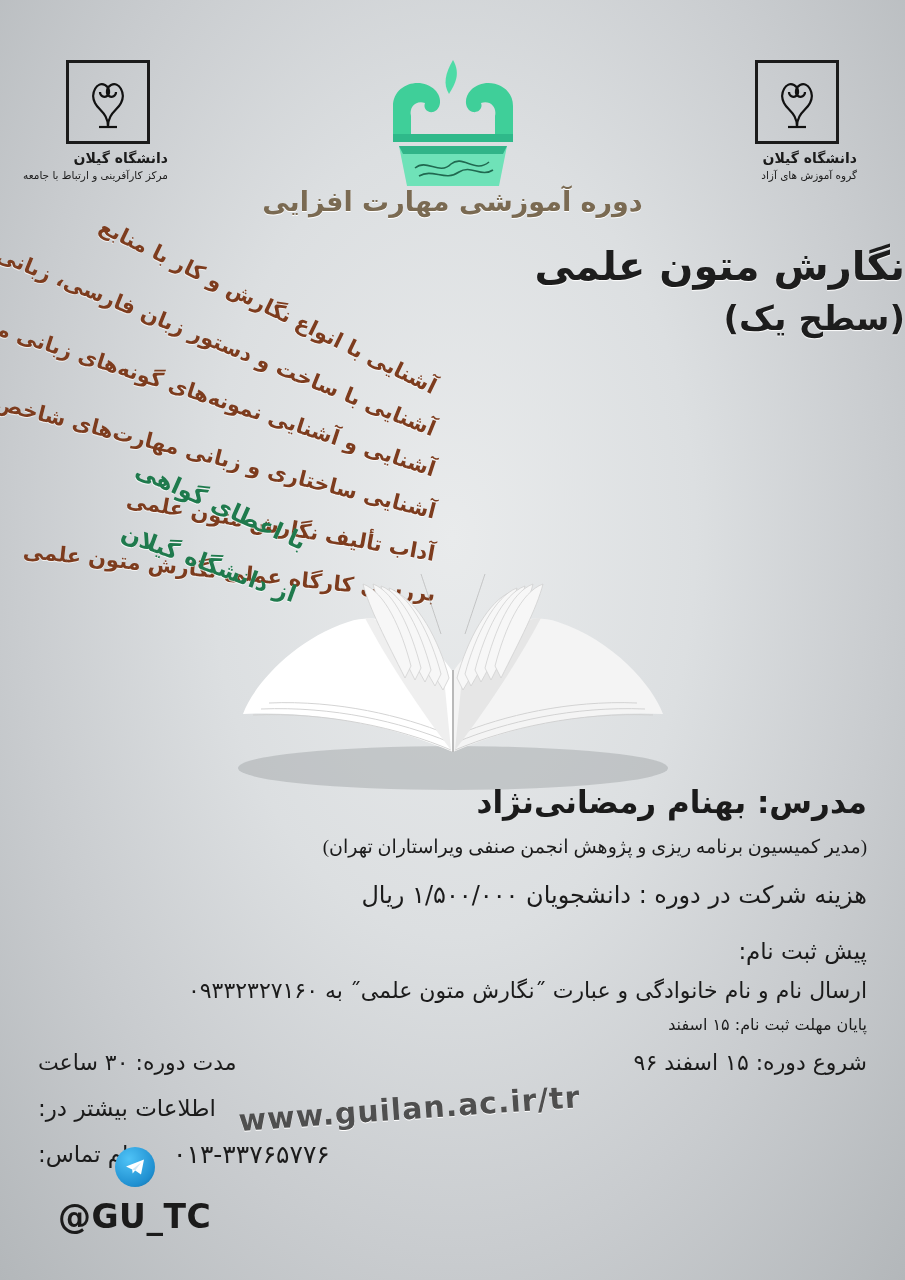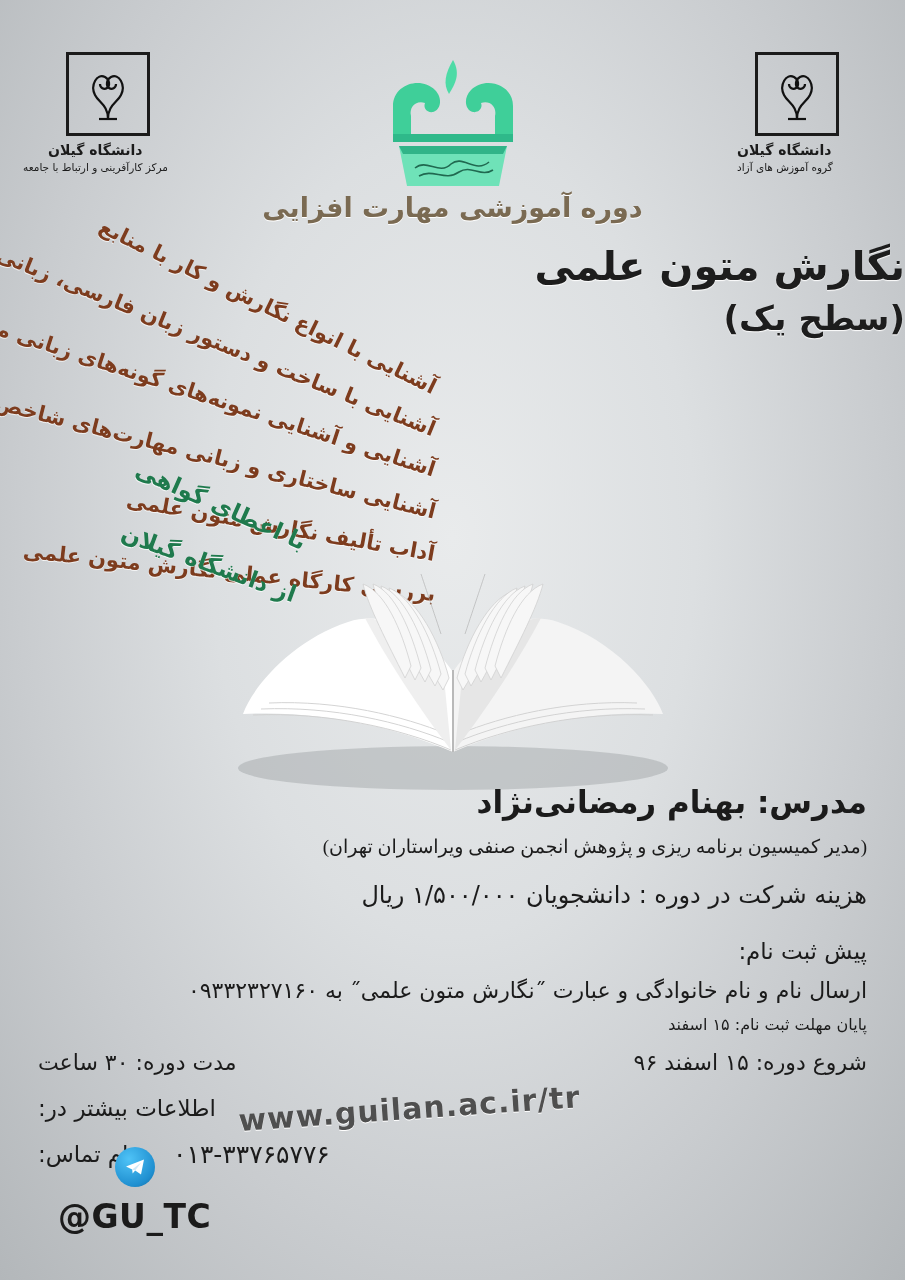--- a/index.html
+++ b/index.html
@@ -14,23 +14,23 @@
     margin: 0 auto;
     overflow: hidden;
     font-family: "DejaVu Sans", "Liberation Sans", sans-serif;
     background: radial-gradient(ellipse at 50% 42%, #e9ebec 0%, #dcdfe1 38%, #c9cccf 68%, #b3b7ba 100%);
     color: #2b2b2b;
   }
 
   
   .logo {
     position: absolute;
-    top: 52px;
+    top: 60px;
     width: 120px;
-    text-align: left;
+    text-align: right;
   }
   .logo-left  { left: 48px; }
   .logo-right { right: 48px; }
   .logo-mark {
     width: 84px;
     height: 84px;
     margin: 0 auto;
     border: 3px solid #1b1b1b;
     box-sizing: border-box;
     display: flex;
@@ -61,21 +61,21 @@
     transform: translateX(-50%);
     width: 210px;
     height: 140px;
     text-align: center;
   }
   .emblem svg { display: block; margin: 0 auto; }
 
   
   .kicker {
     position: absolute;
-    top: 192px;
+    top: 186px;
     left: 0; right: 0;
     text-align: center;
     font-size: 27px;
     font-weight: bold;
     color: #7a6a52;
     letter-spacing: .5px;
     text-shadow: 0 1px 0 #ffffff;
   }
   .title {
     position: absolute;

